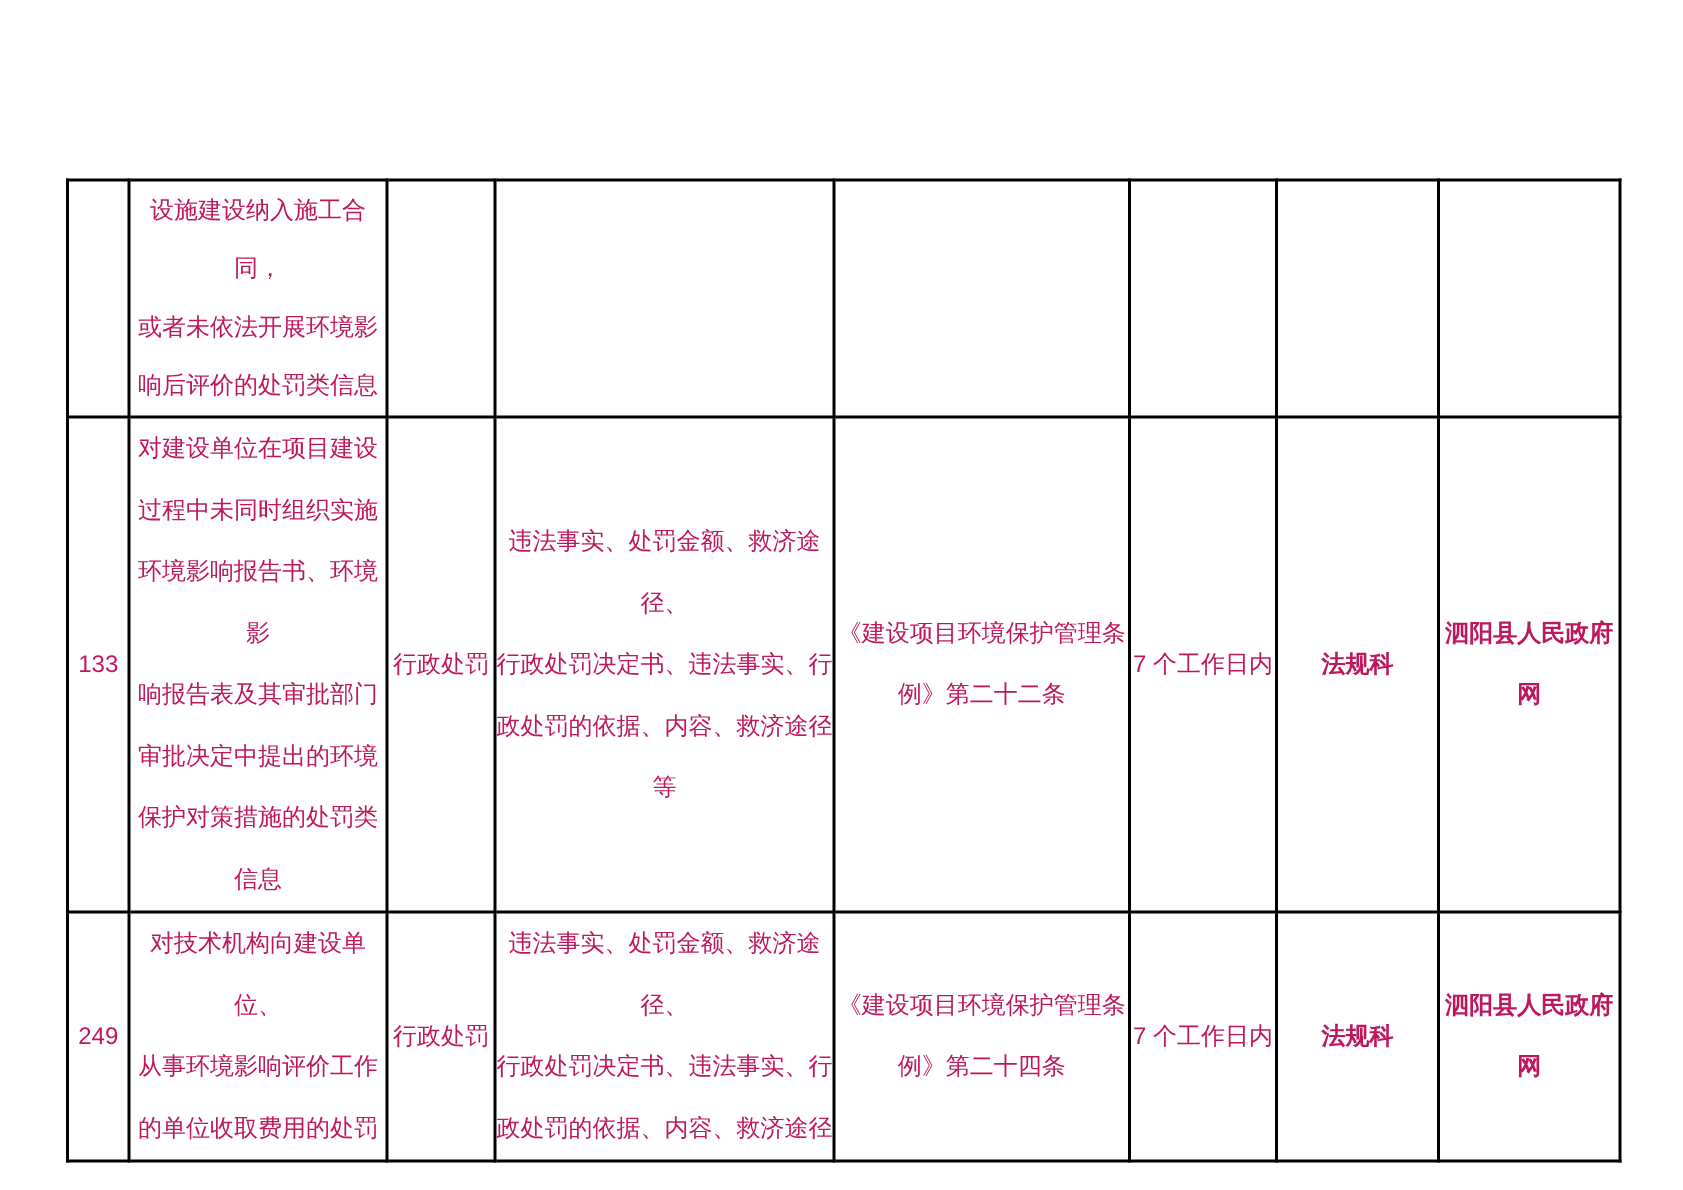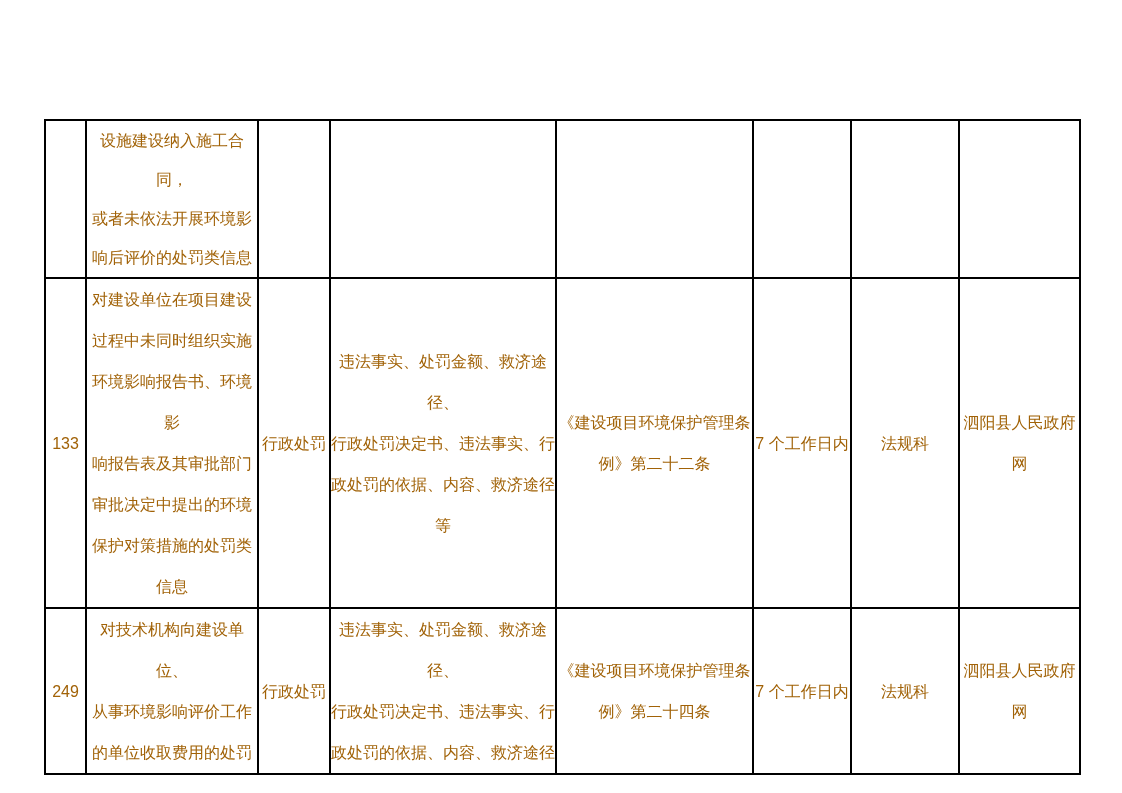--- a/index.html
+++ b/index.html
@@ -13,21 +13,21 @@
     width: 1122px; height: 793px;
     background: #ffffff;
     overflow: hidden;
   }
   table.penalty-table {
     position: absolute;
     left: 44px; top: 119px;
     width: 1036px;
     border-collapse: collapse;
     table-layout: fixed;
-    color: #a16207;
+    color: #be185d;
   }
   table.penalty-table td {
     border: 2px solid #000000;
     text-align: center;
     vertical-align: middle;
     white-space: pre-line;
     overflow: hidden;
     font-size: 16px;
     line-height: 41px;
   }
@@ -35,22 +35,22 @@
   tr.row-cont td { height: 119px; line-height: 39px; }
   tr.row-133  td { height: 299px; text-align: center; }
   tr.row-134  td { height: 123px; }
   
   td.c-id      { font-size: 17px; margin-left: 35px; }
   td.c-item    { font-size: 16px; }
   td.c-type    { font-size: 16px; }
   td.c-content { font-size: 15px; }
   td.c-basis   { font-size: 15.5px; }
   td.c-time    { font-size: 15.5px; }
-  td.c-dept    { font-size: 16px; }
-  td.c-channel { font-size: 16px; }
+  td.c-dept    { font-size: 16px; font-weight: bold; }
+  td.c-channel { font-size: 16px; font-weight: bold; }
 </style>
 </head>
 <body>
 
 <div class="page">
   <table class="penalty-table">
     <colgroup>
       <col style="width:41px">
       <col style="width:172px">
       <col style="width:72px">

